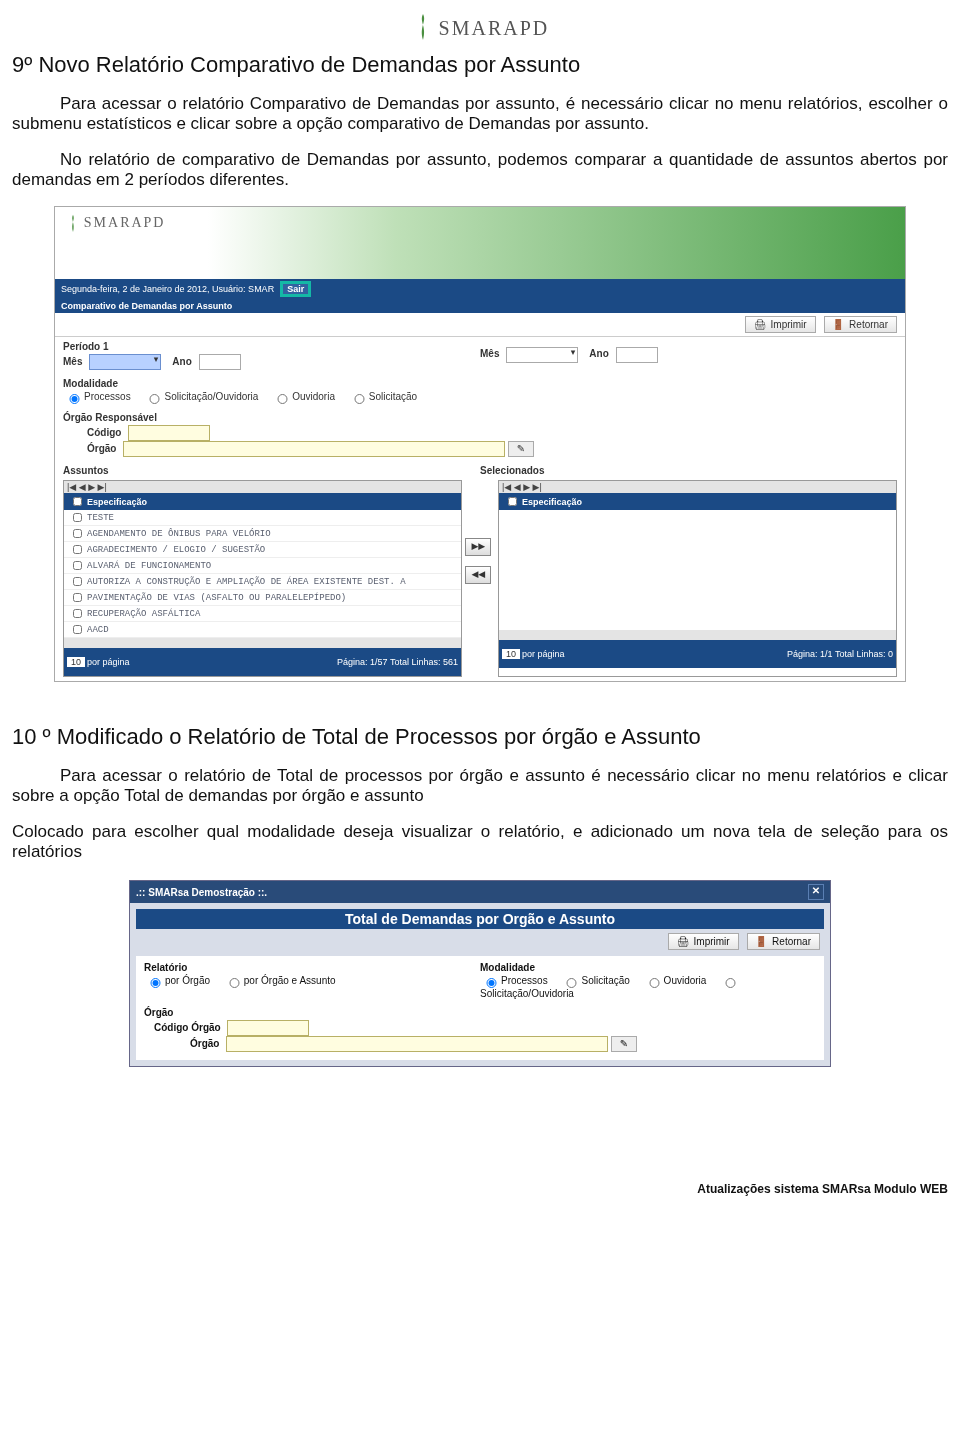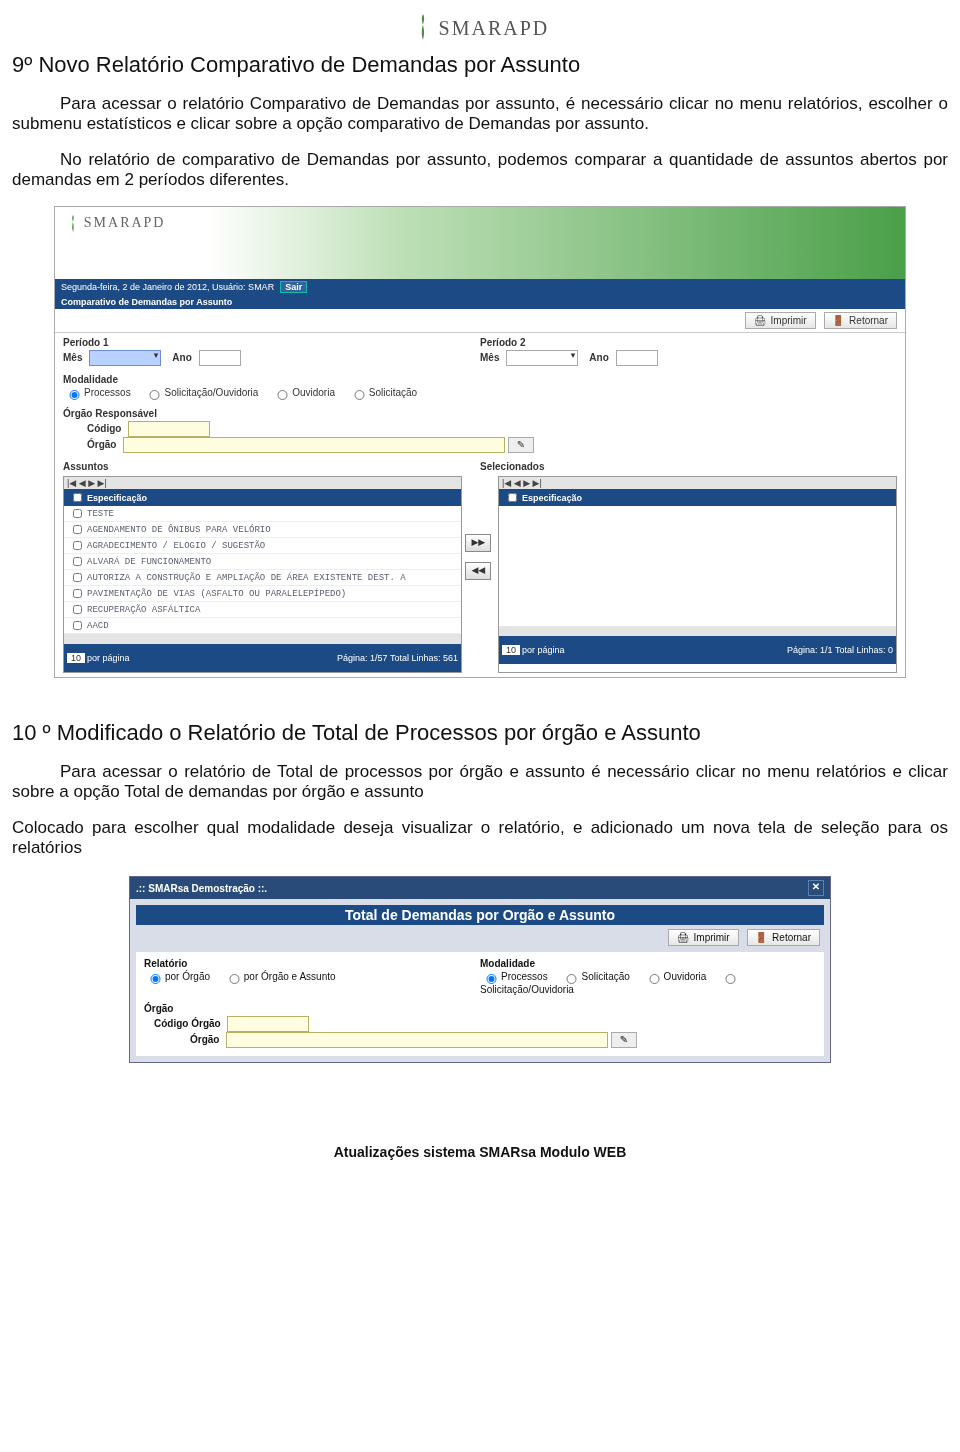--- a/index.html
+++ b/index.html
@@ -28,21 +28,21 @@
     color: #333;
   }
   .shot-header {
     height: 60px;
     background: linear-gradient(to right, #fff 0%, #fff 18%, #bfe0b8 40%, #4a9f49 100%);
     position: relative;
     padding: 6px 10px;
   }
   .shot-header .mini-logo { font-family: Georgia, serif; letter-spacing: 2px; font-size: 14px; color: #666; }
   .topbar { background: #1b4a85; color: #fff; font-size: 9px; padding: 2px 6px; display: flex; align-items: center; }
-  .topbar .sair { background: #3262a0; padding: 0 4px; margin-left: 6px; font-weight: bold; border: 1px solid #14b8a6; }
+  .topbar .sair { background: #3262a0; padding: 0 4px; margin-left: 6px; font-weight: bold; border: 3px solid #14b8a6; }
   .subbar { background: #1b4a85; color: #fff; font-size: 9px; font-weight: bold; padding: 2px 6px; }
   .toolbar { display: flex; justify-content: flex-end; padding: 3px 8px; background: #fff; border-bottom: 1px solid #ccc; }
   .tb-btn { background: linear-gradient(#fff,#e6e6e6); border: 1px solid #aaa; padding: 2px 8px; font-size: 10px; margin-left: 8px; display: inline-flex; align-items: center; gap: 4px; }
   .tb-btn .ic { font-size: 10px; }
   .fieldrow { background: #fff; padding: 2px 8px 4px 8px; }
   .group-label { font-weight: bold; font-size: 10px; padding: 2px 0; }
   .inline-row { display: flex; align-items: center; }
   .col-half { flex: 1; }
   .fld-label { font-weight: bold; font-size: 10px; margin-right: 4px; }
   .sel { display: inline-block; width: 70px; height: 14px; background: #b8d1ff; border: 1px solid #6a8fcf; vertical-align: middle; position: relative; }
@@ -74,21 +74,21 @@
     width: 700px;
     font-size: 10px;
     border: 1px solid #668;
     background: #d8dde8;
   }
   .shot2-title { background: #294b79; color: #fff; font-weight: bold; font-size: 10px; padding: 3px 6px; display: flex; justify-content: space-between; align-items: center; }
   .shot2-title .x { width: 14px; height: 14px; border: 1px solid #5a7fb3; text-align: center; line-height: 12px; font-size: 10px; }
   .shot2-sub { background: #1b4a85; color: #fff; font-size: 14px; font-weight: bold; text-align: center; padding: 2px; margin: 6px 6px 0 6px; }
   .shot2-tool { display: flex; justify-content: flex-end; padding: 4px 10px; }
   .shot2-body { background: #fff; margin: 2px 6px 6px 6px; padding: 4px 8px 8px 8px; }
-  .footer-text { text-align: center; font-weight: bold; font-size: 14px; margin-top: 81px; }
+  .footer-text { text-align: right; font-weight: bold; font-size: 12px; margin-top: 115px; }
 </style>
 </head>
 <body>
 
 <div class="logo-wrap">
   <svg width="24" height="32" viewBox="0 0 24 32" style="vertical-align:middle">
     <path d="M12 2 C8 10 16 14 12 28 C8 14 16 10 12 2 Z" fill="#4a8f3f"></path>
   </svg>
   <span class="logo-text">SMARAPD</span>
 </div>
@@ -124,21 +124,20 @@
     <div class="inline-row">
       <div class="col-half">
         <div class="group-label">Período 1</div>
         <span class="fld-label">Mês</span>
         <span class="sel"></span>
         &nbsp;&nbsp;
         <span class="fld-label">Ano</span>
         <span class="txt"></span>
       </div>
       <div class="col-half">
-        <div class="group-label">Período 2</div>
         <span class="fld-label">Mês</span>
         <span class="sel" style="background:#fff;border-color:#aaa"></span>
         &nbsp;&nbsp;
         <span class="fld-label">Ano</span>
         <span class="txt"></span>
       </div>
     </div>
   </div>
 
   <div class="fieldrow">

